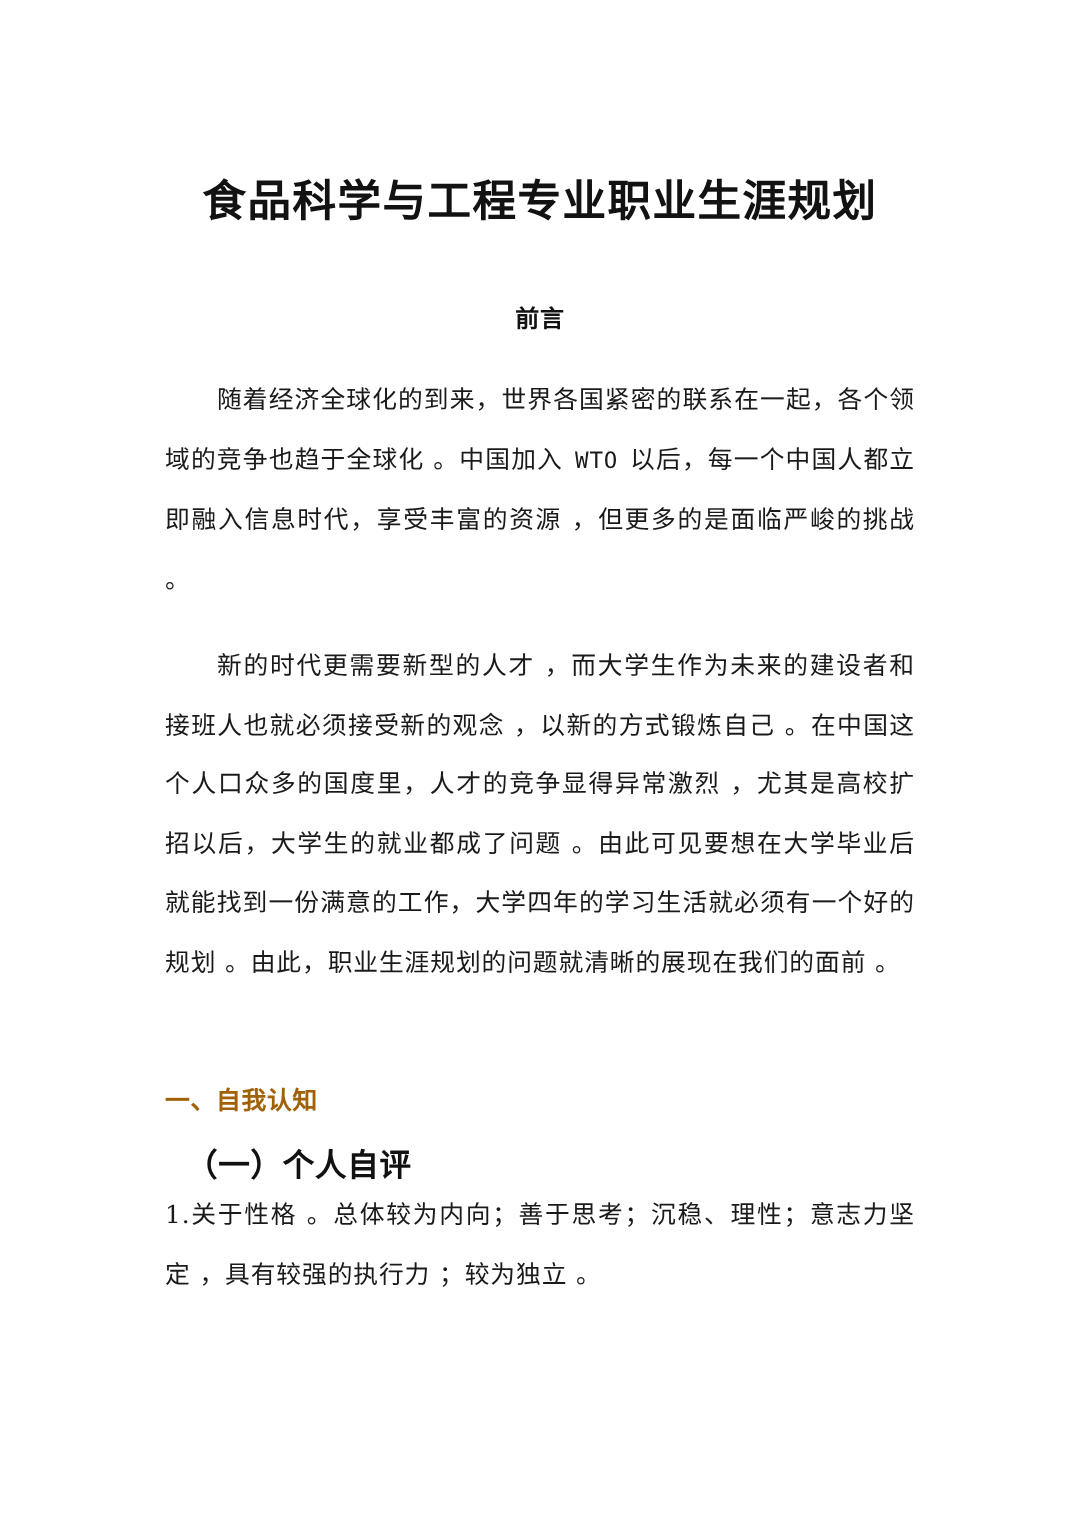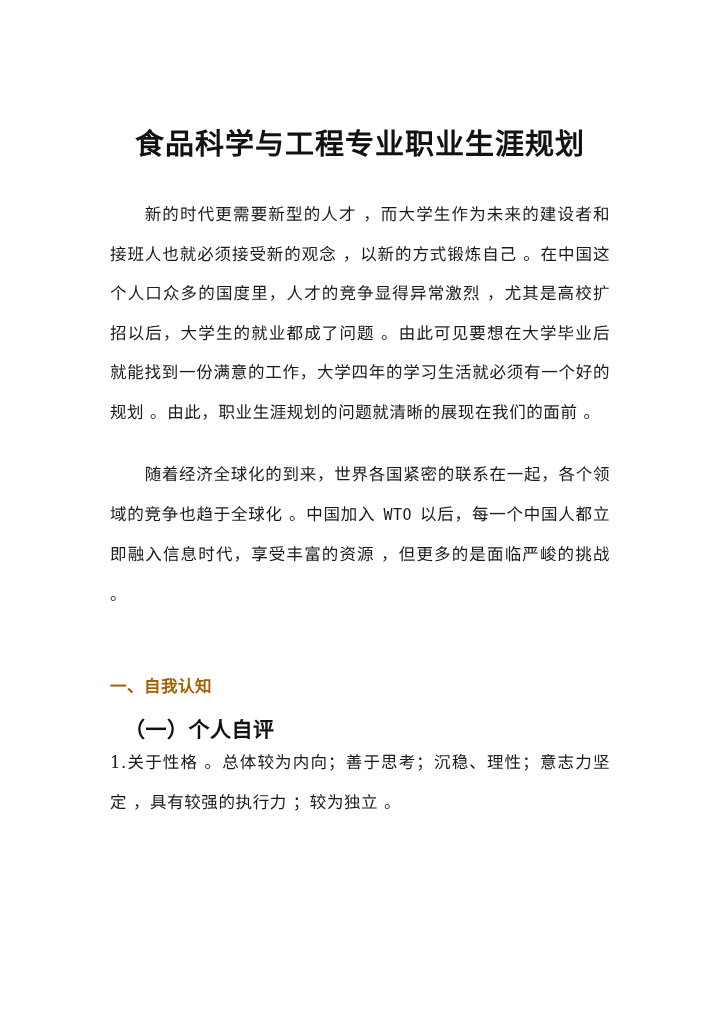--- a/index.html
+++ b/index.html
@@ -32,21 +32,21 @@
   }
 
   
   .doc-title {
     font-family: "DejaVu Serif", "Liberation Serif", serif;
     font-weight: bold;
     font-size: 29px;
     line-height: 34px;
     text-align: center;
     letter-spacing: 1px;
-    margin: 16px;
+    margin: 6px;
     padding-top: 111px;
     color: #121212;
     white-space: nowrap;
   }
 
   
   .doc-subtitle {
     font-family: "DejaVu Sans", "Liberation Sans", sans-serif;
     font-weight: bold;
     font-size: 16px;
@@ -121,24 +121,25 @@
   }
 </style>
 </head>
 <body>
 
 <div id="page">
   <div id="content">
 
     <h1 class="doc-title">食品科学与工程专业职业生涯规划</h1>
 
+    <h2 class="doc-subtitle">前言</h2>
+
+    <p class="para indent first-para">随着经济全球化的到来，世界各国紧密的联系在一起，各个领域的竞争也趋于全球化 。中国加入 <span class="latin">WTO</span> 以后，每一个中国人都立即融入信息时代，享受丰富的资源 ，但更多的是面临严峻的挑战 。</p>
 
     <p class="para indent gap-above">新的时代更需要新型的人才 ，而大学生作为未来的建设者和接班人也就必须接受新的观念 ，以新的方式锻炼自己 。在中国这个人口众多的国度里，人才的竞争显得异常激烈 ，尤其是高校扩招以后，大学生的就业都成了问题 。由此可见要想在大学毕业后就能找到一份满意的工作，大学四年的学习生活就必须有一个好的规划 。由此，职业生涯规划的问题就清晰的展现在我们的面前 。</p>
-
-    <p class="para indent first-para">随着经济全球化的到来，世界各国紧密的联系在一起，各个领域的竞争也趋于全球化 。中国加入 <span class="latin">WTO</span> 以后，每一个中国人都立即融入信息时代，享受丰富的资源 ，但更多的是面临严峻的挑战 。</p>
 
     <h3 class="heading-1">一、自我认知</h3>
 
     <h4 class="heading-2">（一）个人自评</h4>
 
 
     <p class="para">1.关于性格 。总体较为内向；善于思考；沉稳、理性；意志力坚定 ，具有较强的执行力 ；较为独立 。</p>
 
   </div>
 </div>

